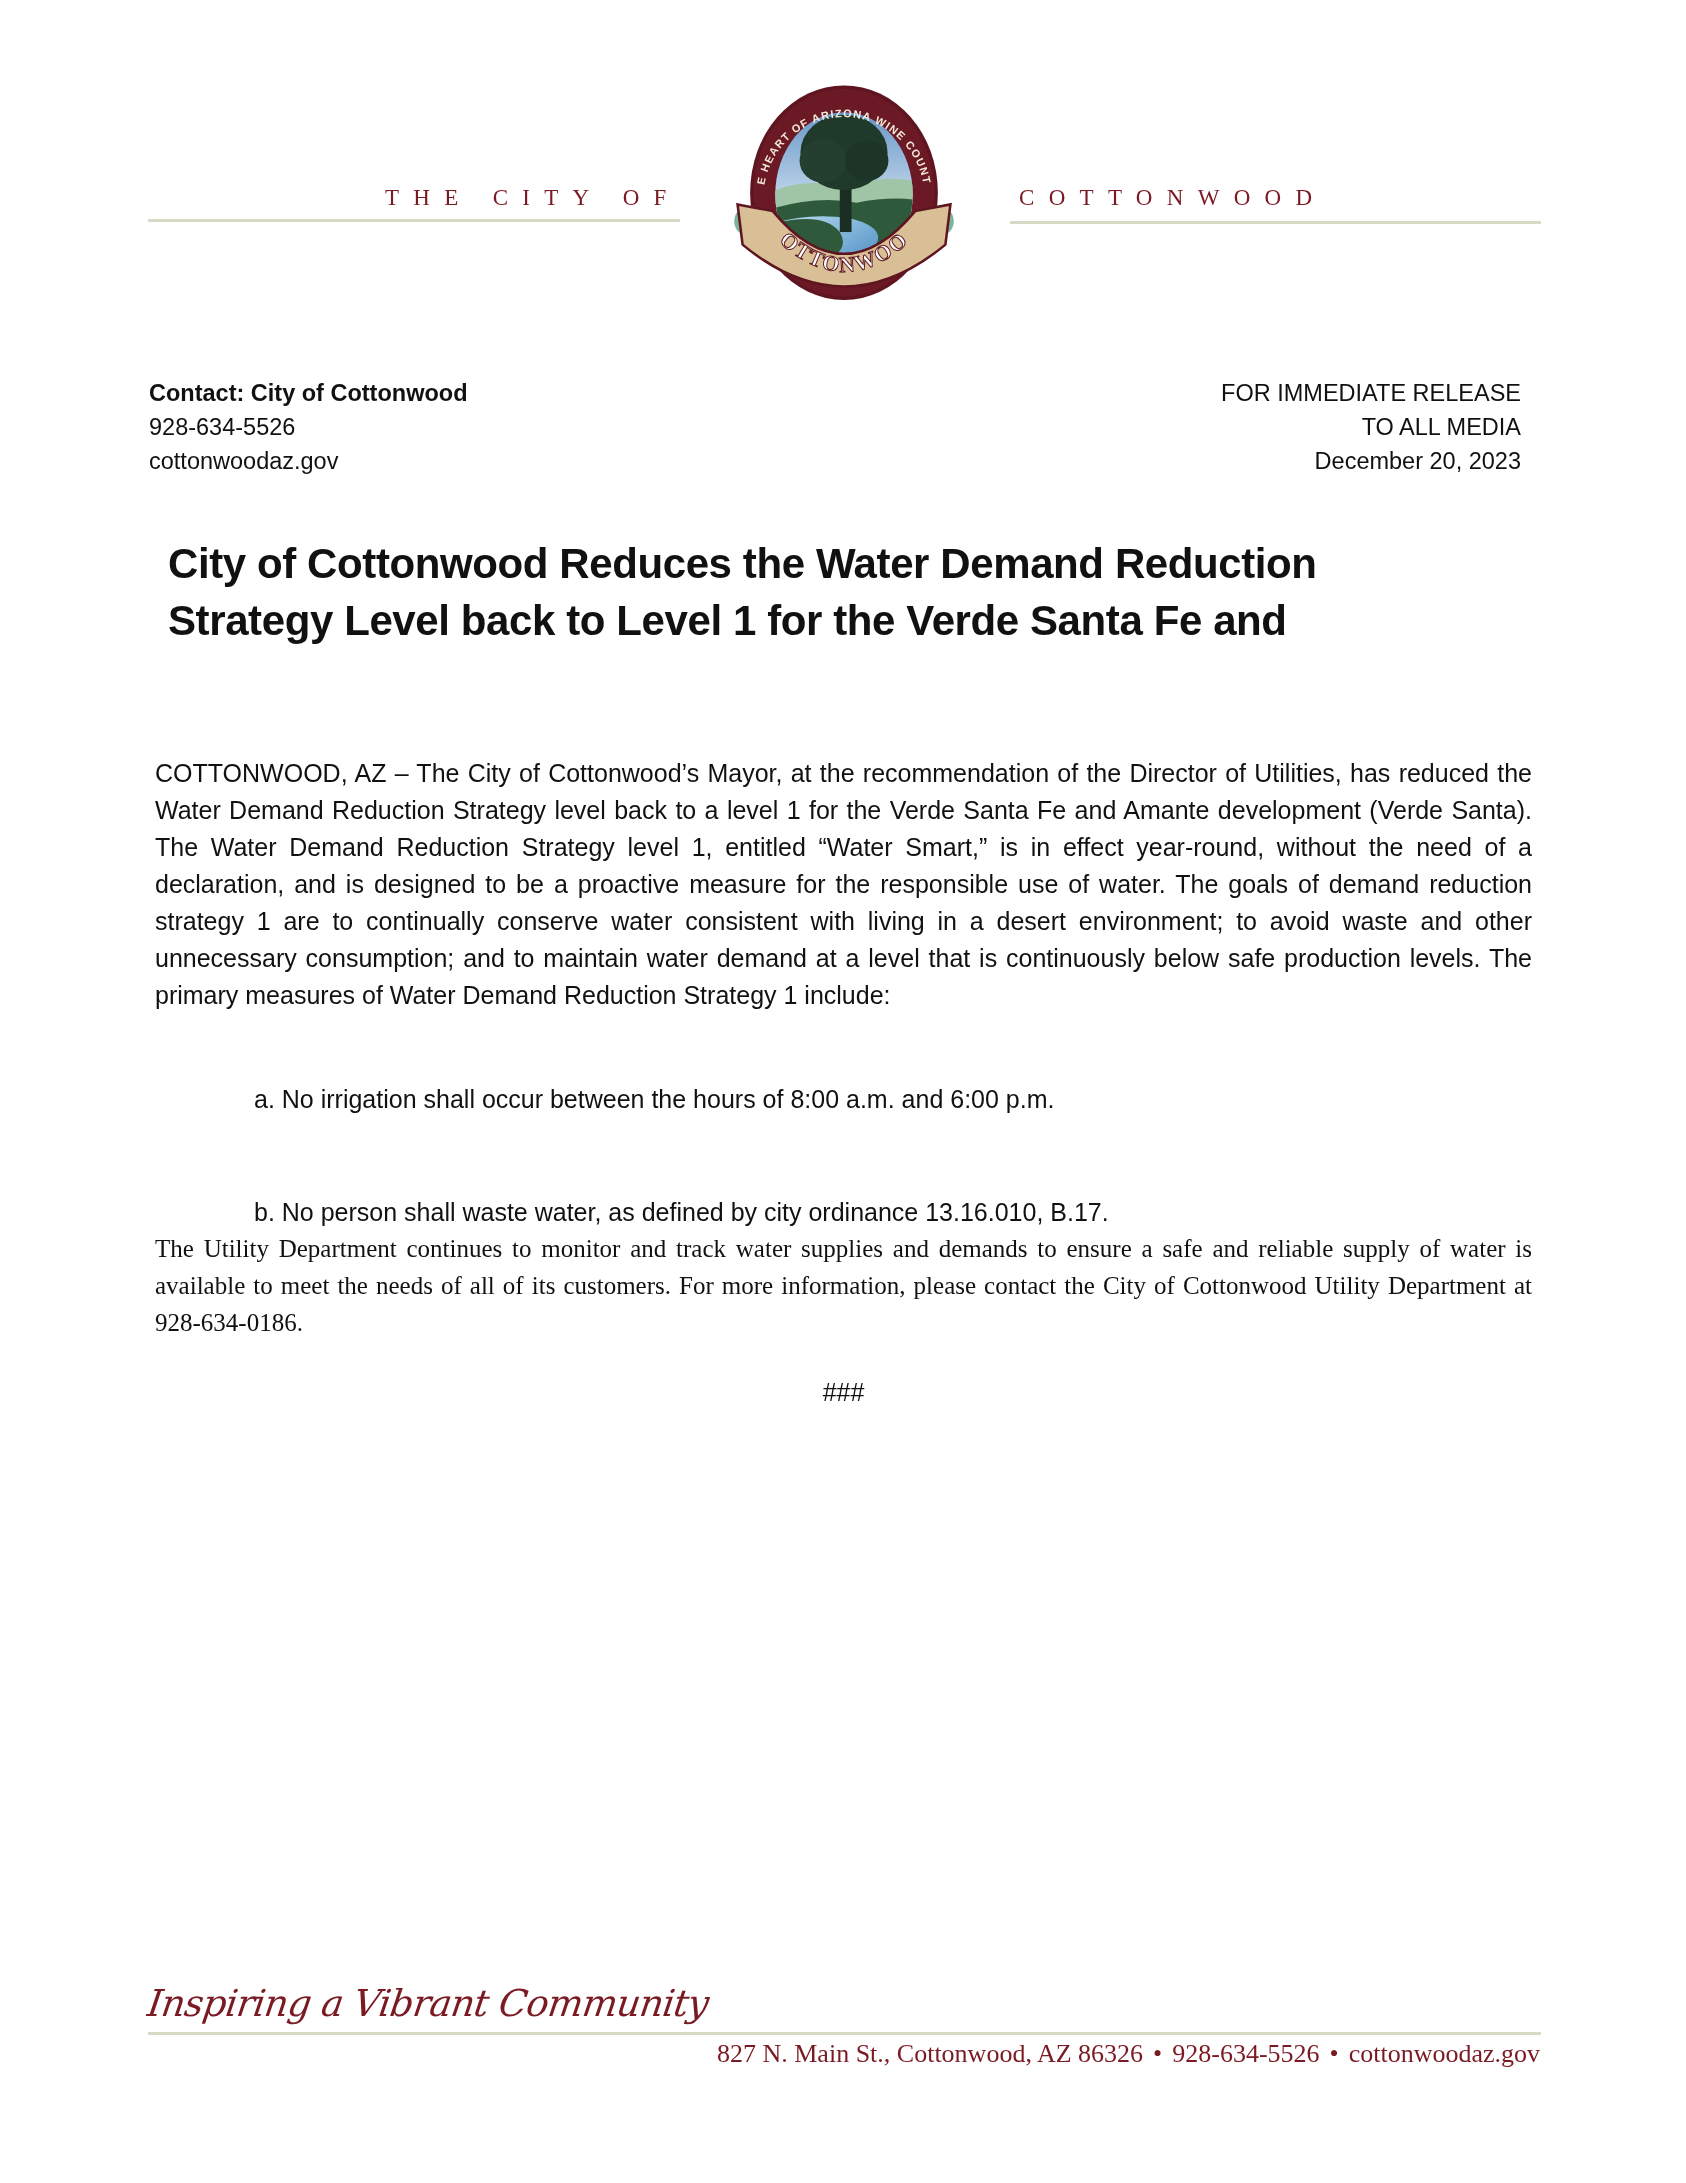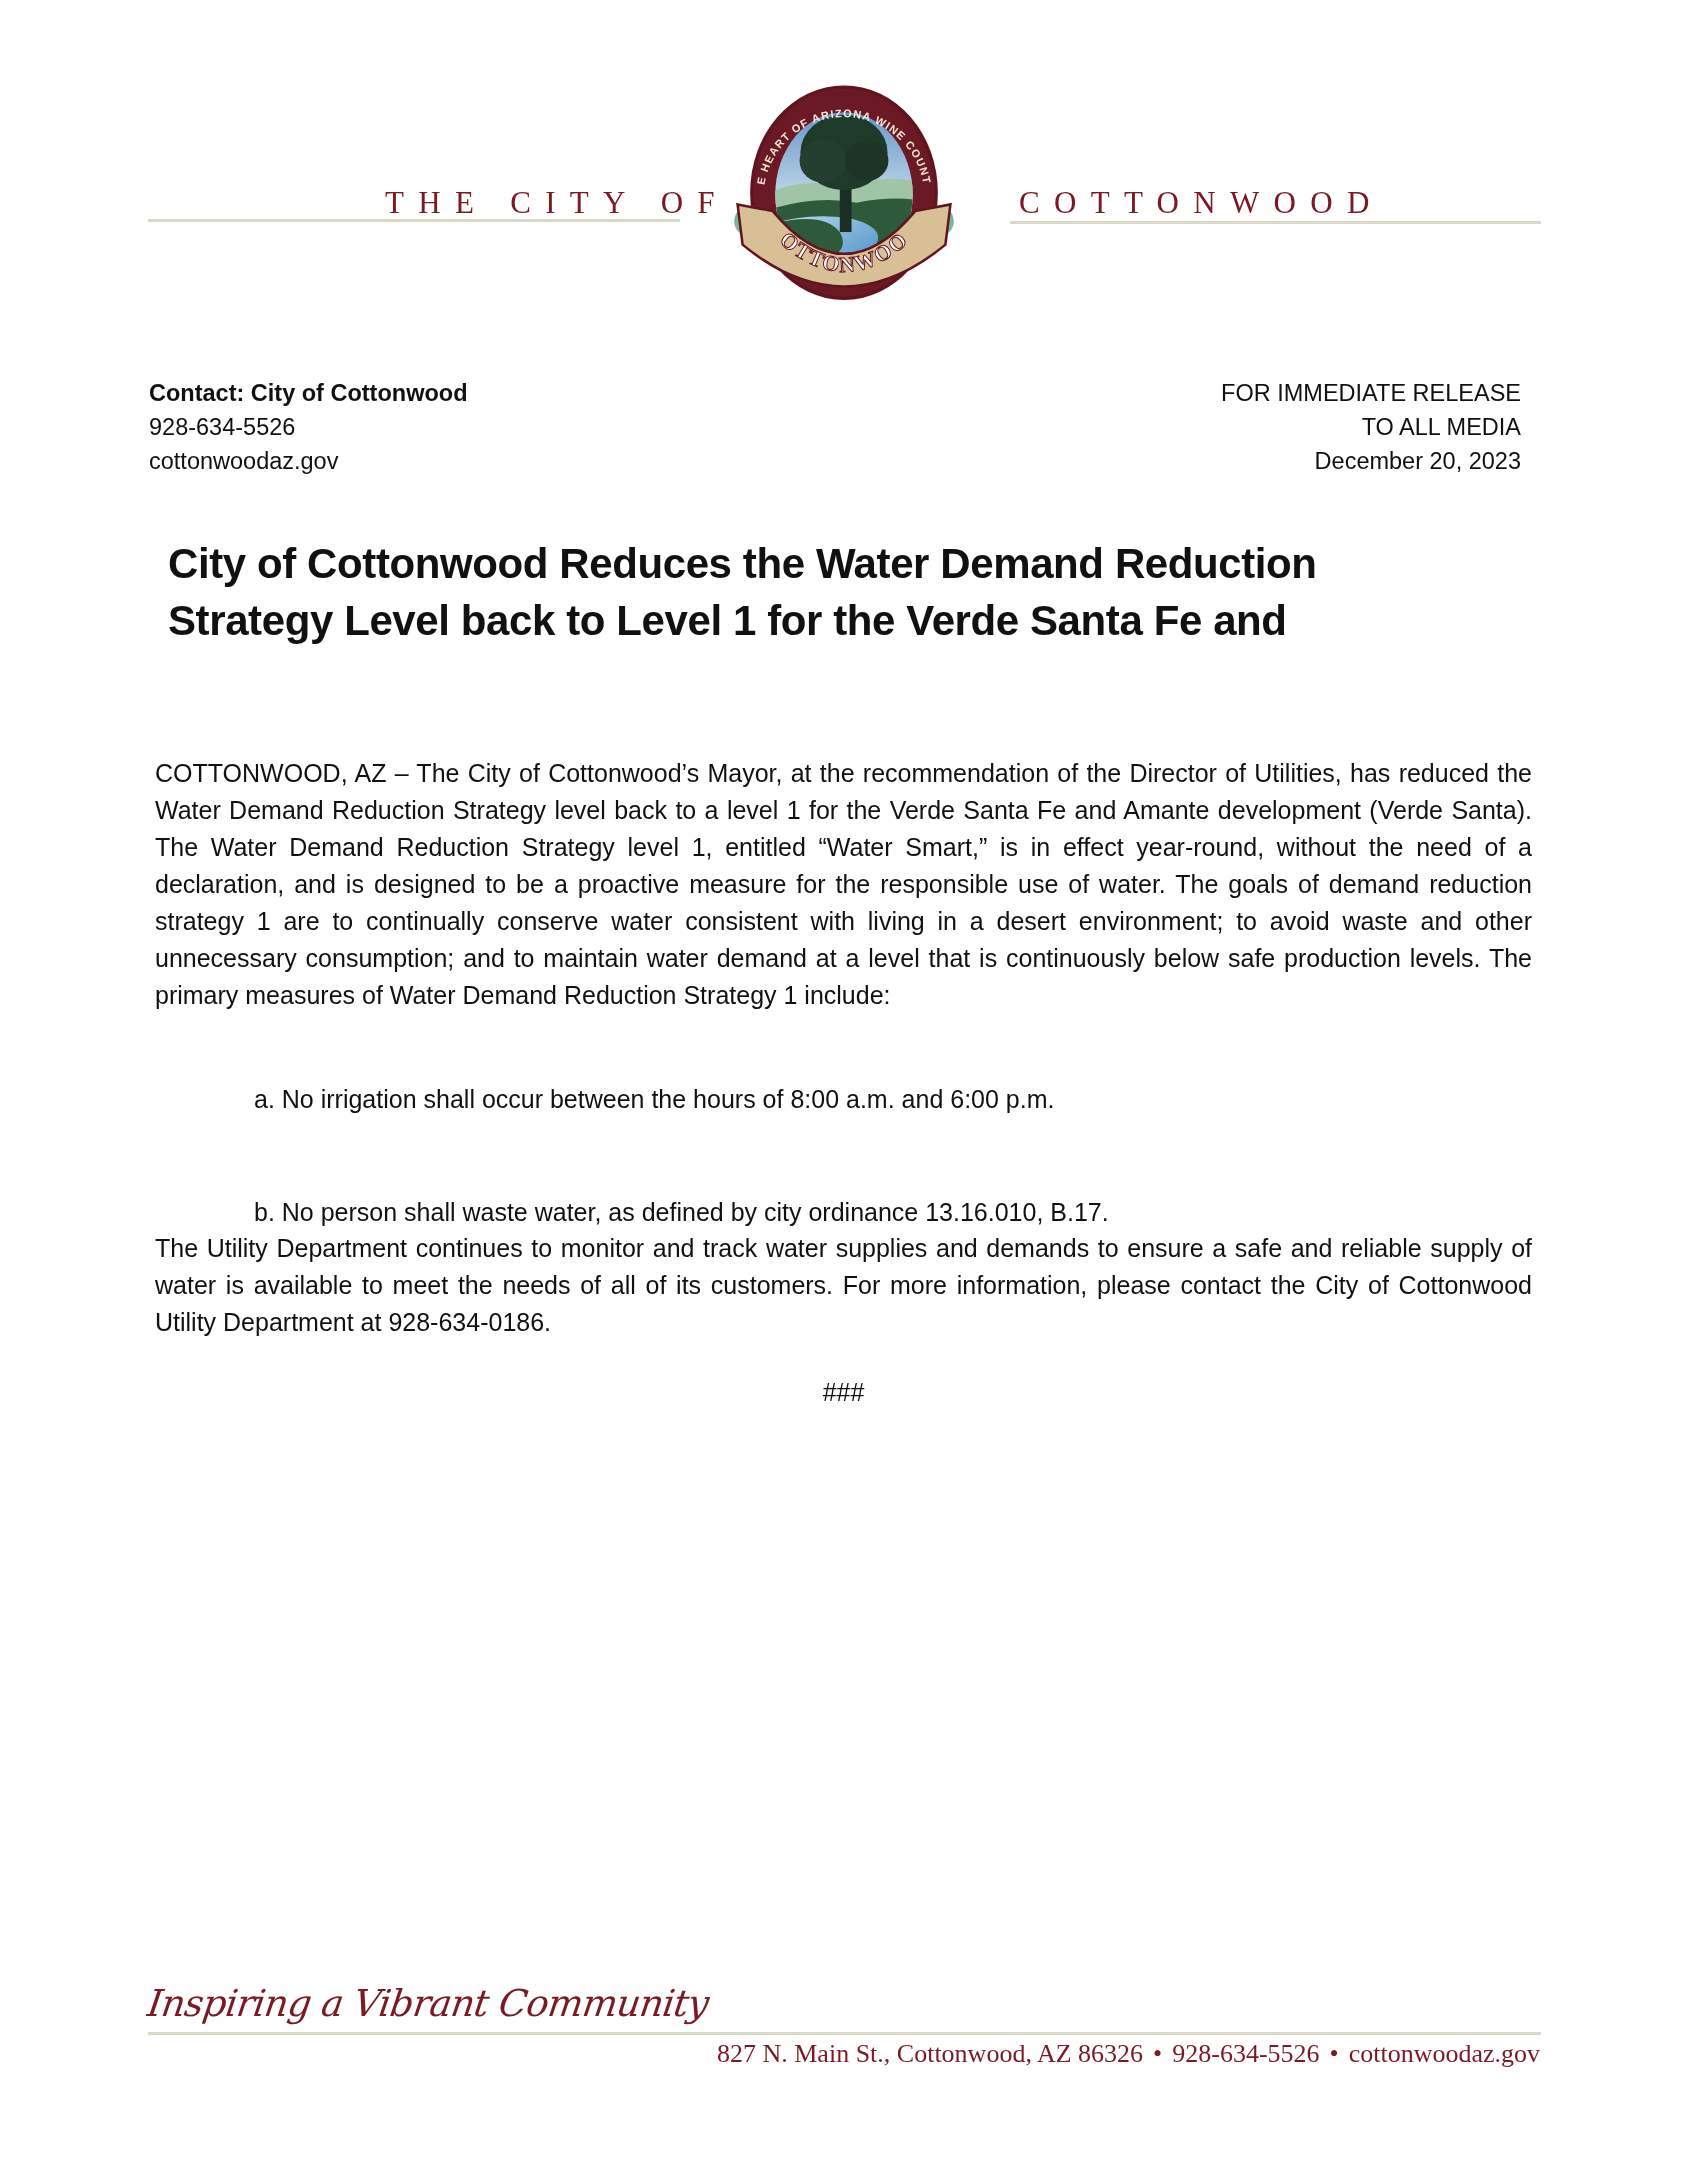--- a/index.html
+++ b/index.html
@@ -1,21 +1,21 @@
 <!DOCTYPE html>
 <html style="font-size:13.4px"><head>
   <meta charset="utf-8">
   <style>
     html, body { margin: 0; padding: 0; background: #ffffff; }
     body { width: 1687px; height: 2183px; position: relative; overflow: hidden;
            font-family: "Liberation Sans", "DejaVu Sans", sans-serif; color: #111; }
 
     
     .lh-text { position: absolute; font-family: "Liberation Serif", "DejaVu Serif", serif;
-               color: #7a1a22; font-size: 31px; letter-spacing: 14.3px; white-space: nowrap; top: 185px; }
+               color: #7a1a22; font-size: 23px; letter-spacing: 14.3px; white-space: nowrap; top: 185px; }
     .lh-left { left: 385px; }
     .lh-right { left: 1019px; }
     .lh-rule { position: absolute; height: 2.5px; background: #d9dac6; }
     .lh-rule-left { left: 148px; width: 532px; top: 219px; }
     .lh-rule-right { left: 1010px; width: 531px; top: 221px; }
 
     .logo { position: absolute; left: 714px; top: 77px; width: 260px; height: 233px; }
 
     
     .contact { position: absolute; left: 149px; top: 376px; font-size: 23.5px; line-height: 34px; }
@@ -28,21 +28,21 @@
              font-weight: bold; font-size: 42px; line-height: 57px; letter-spacing: -0.4px; }
     .title div { white-space: nowrap; }
 
     
     .body-para { position: absolute; left: 155px; width: 1377px; font-size: 25px; line-height: 37px;
                  text-align: justify; text-align-last: left; }
     .p1 { top: 747px; margin-top: 8px; }
     .list-item { position: absolute; left: 254px; font-size: 25px; line-height: 37px; white-space: nowrap; }
     .li-a { top: 1081px; }
     .li-b { top: 1194px; }
-    .p2 { top: 1230px; }
+    .p2 { top: 1230px; font-family: Liberation Serif, serif; }
     .endmark { position: absolute; left: 0; width: 1687px; text-align: center; top: 1374px; font-size: 25px; line-height: 37px; }
 
     
     .footer-script { position: absolute; left: 148px; top: 1982px; font-family: "DejaVu Serif", "Liberation Serif", serif;
                      font-style: italic; color: #7a1a22; font-size: 37px; letter-spacing: -0.8px; white-space: nowrap;
                      transform: skewX(-8deg); }
     .footer-rule { position: absolute; left: 148px; width: 1393px; top: 2032px; height: 2.5px; background: #d9dac6; }
     .footer-address { position: absolute; right: 147px; top: 2039px; font-family: "Liberation Serif", "DejaVu Serif", serif;
                       color: #7a1a22; font-size: 26px; white-space: nowrap; }
     .footer-address .dot { margin: 0 10px; }

